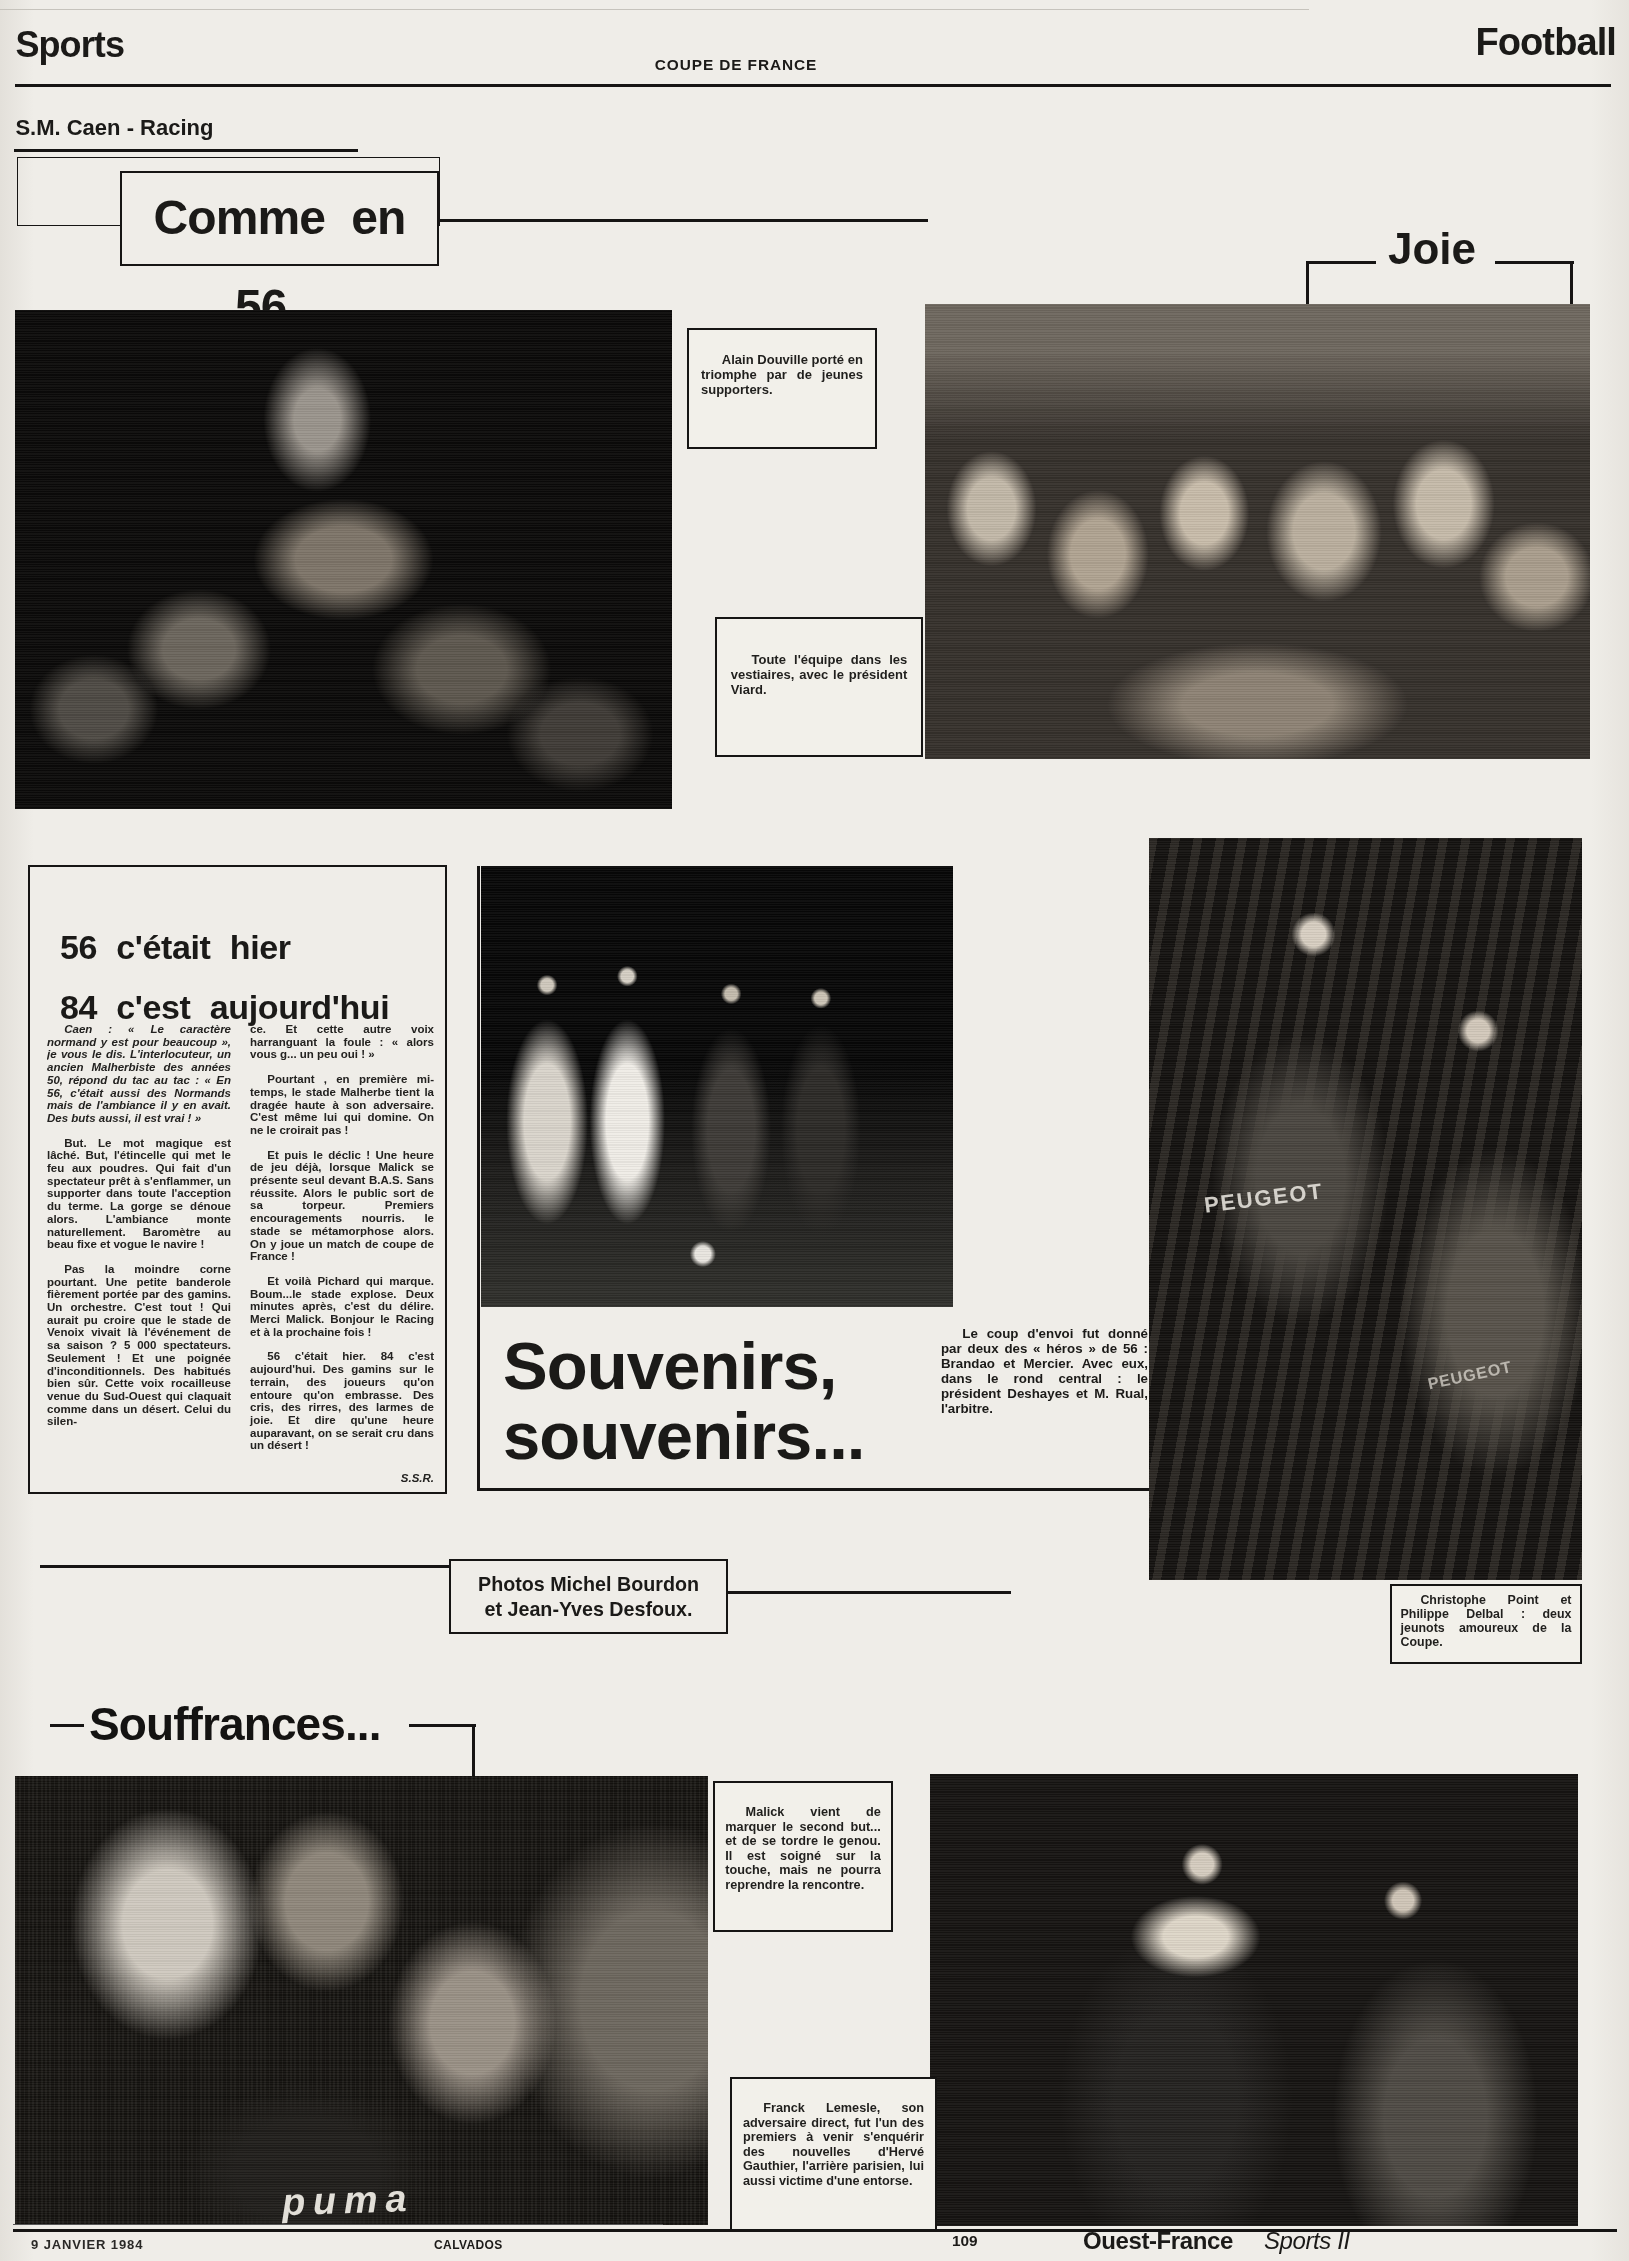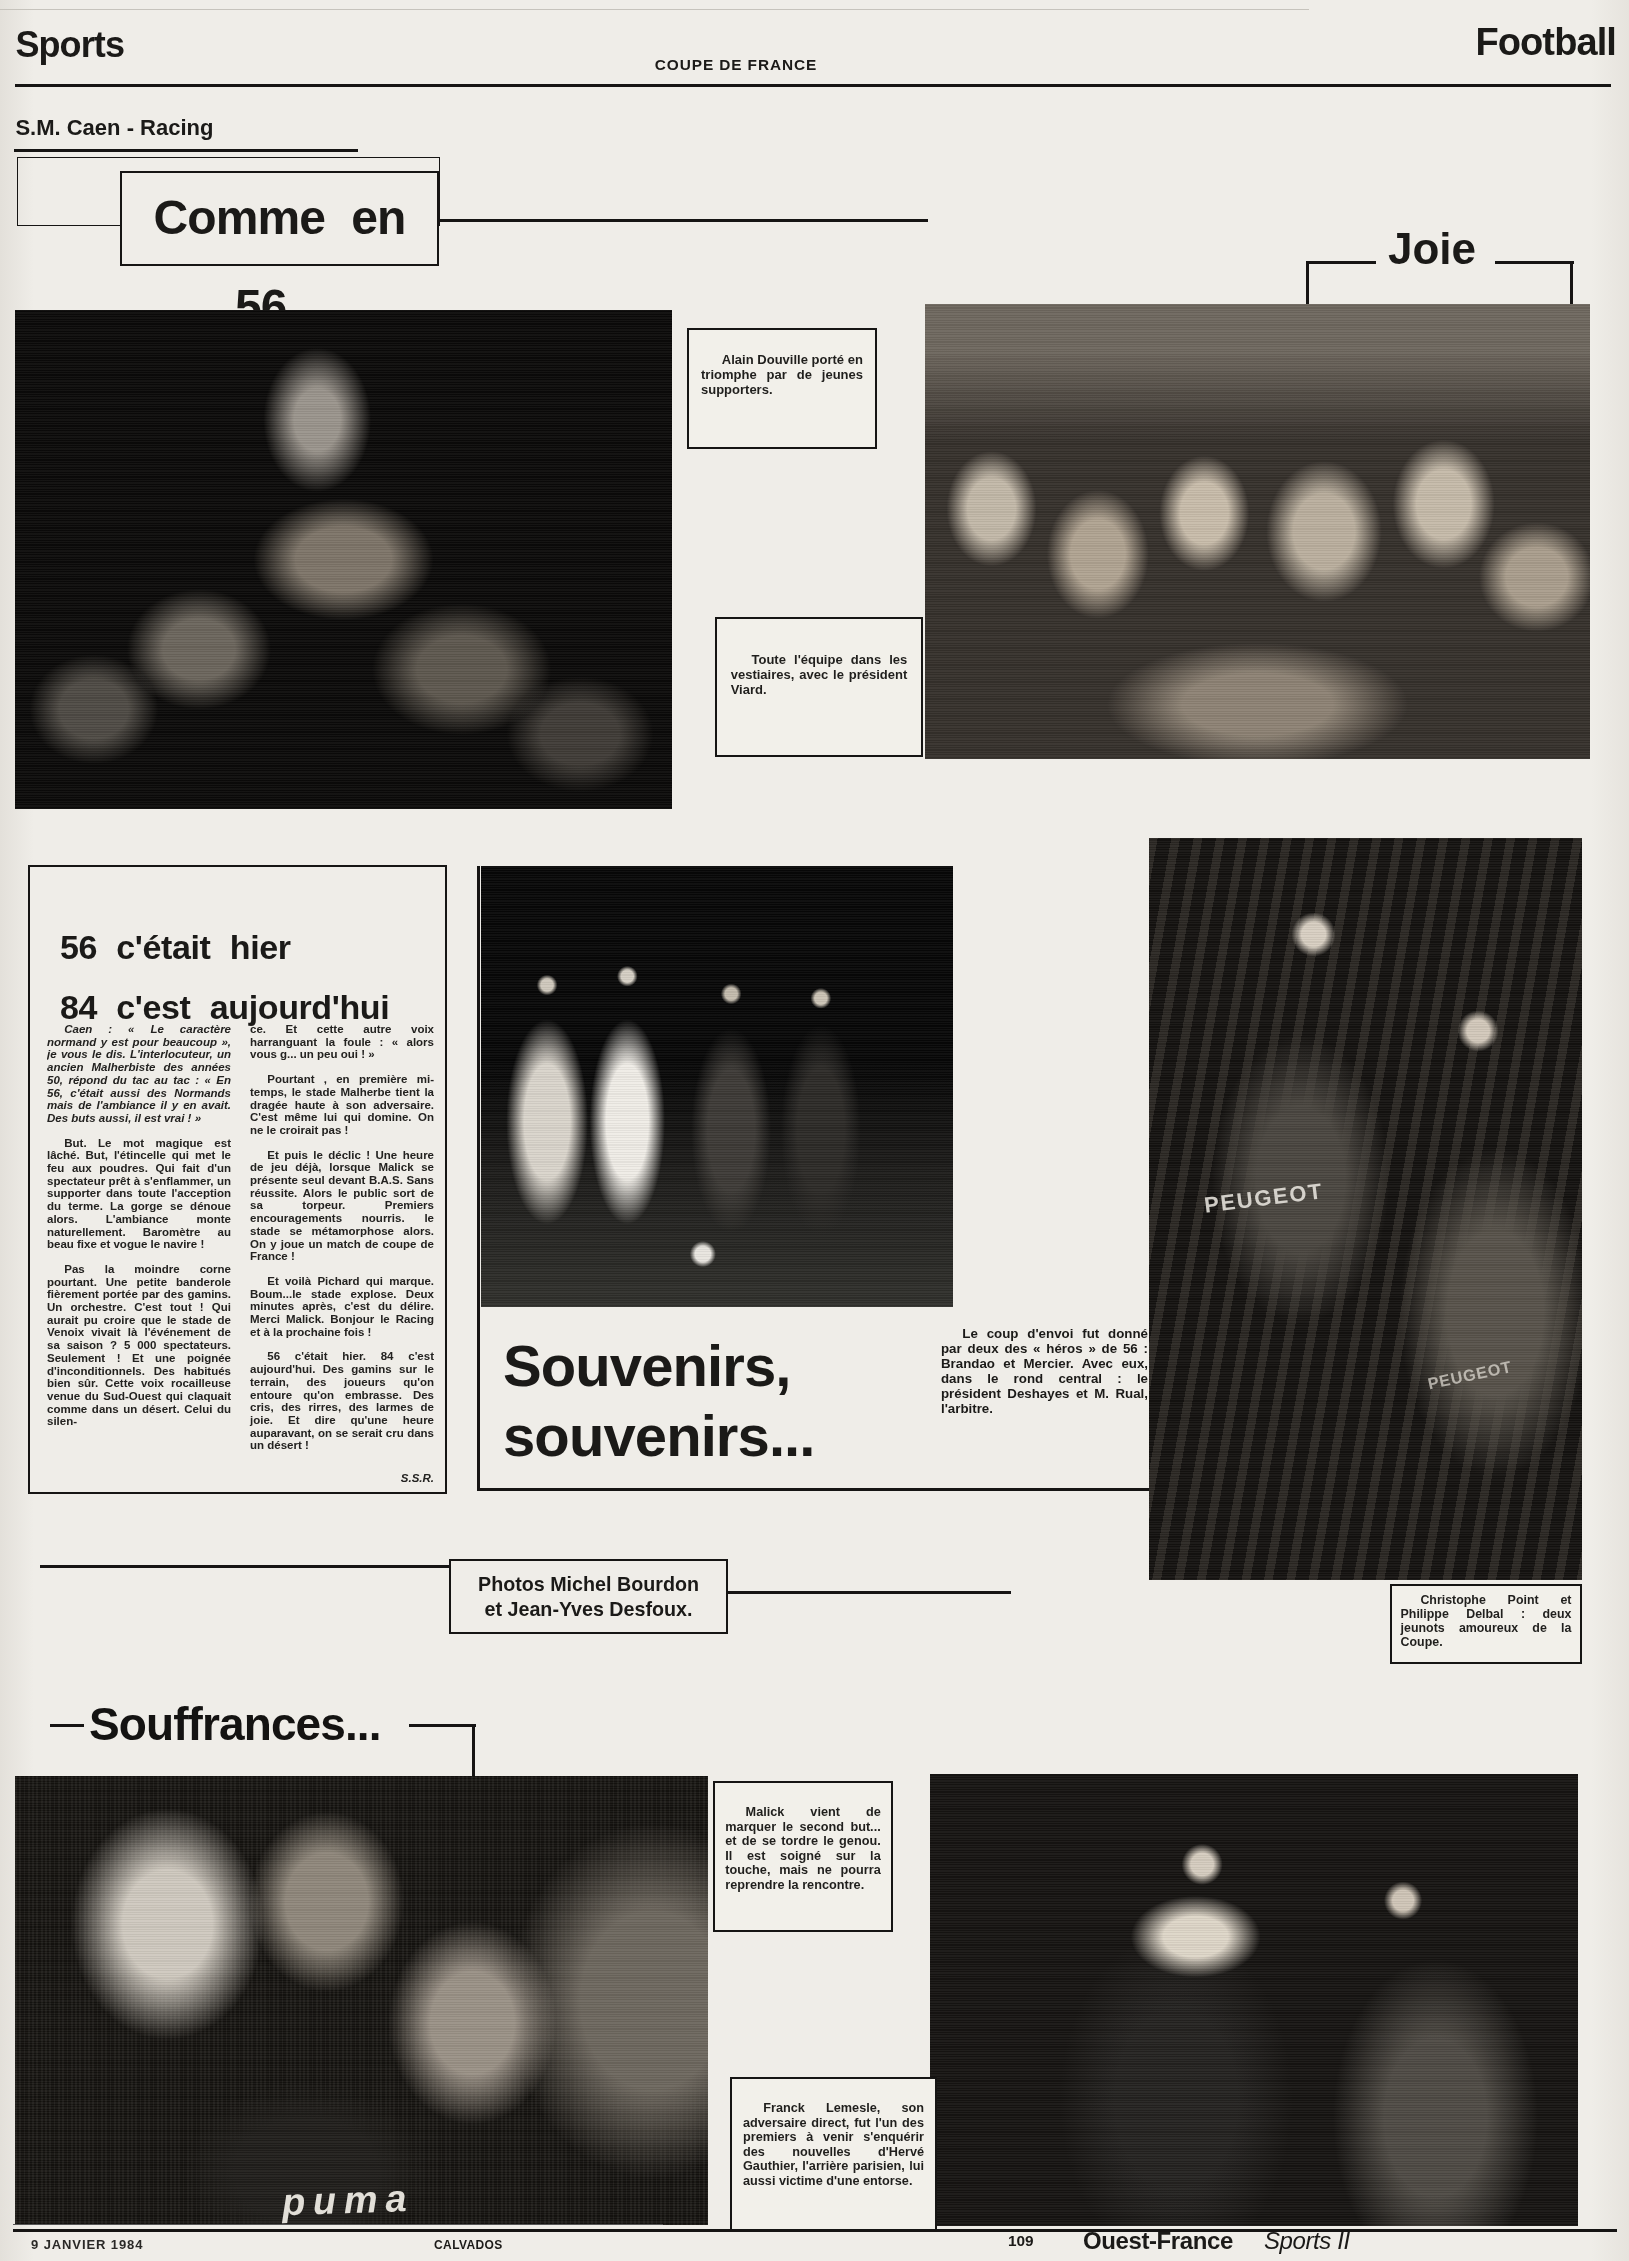--- a/index.html
+++ b/index.html
@@ -124,40 +124,40 @@
   #article-cols{left:47px;top:1023px;width:389px;height:466px;display:flex;gap:19px;overflow:hidden;}
   .col{width:184px;font-size:11.5px;line-height:12.7px;font-weight:700;text-align:justify;color:#232220;}
   .col p{margin:0 0 12px 0;text-indent:1.5em;}
   .col p.noindent{text-indent:0;}
   .col p.ital{font-style:italic;}
   #sig{text-align:right;font-style:italic;font-weight:700;margin-top:20px;}
 
   
   #section-vline{left:477px;top:866px;width:2.6px;height:624px;}
   #section-hline{left:477px;top:1488px;width:674px;height:2.6px;}
-  #souvenirs-heading{left:503px;top:1331px;font-size:58px;font-weight:700;letter-spacing:-0.9px;line-height:70px;}
+  #souvenirs-heading{left:503px;top:1331px;font-size:67px;font-weight:700;letter-spacing:-0.9px;line-height:70px;}
 
   
   #credit-line-left{left:40px;top:1565px;width:409px;height:2.6px;}
   #credit-box{left:449px;top:1559px;width:279px;height:75px;border:2.6px solid #161514;background:#efede8;box-sizing:border-box;
         text-align:center;font-size:19.7px;font-weight:600;line-height:25px;padding-top:11px;}
   #credit-line-right{left:728px;top:1591px;width:283px;height:2.6px;}
 
   
   #souffrances-dash{left:50px;top:1724px;width:34px;height:3.4px;}
   #souffrances-text{left:89px;top:1697px;font-size:46px;font-weight:700;letter-spacing:-0.9px;}
   #souffrances-line{left:409px;top:1724px;width:67px;height:3.4px;}
   #souffrances-drop{left:472px;top:1724px;width:3.4px;height:53px;}
 
   
   #footer-rule{left:13px;top:2229px;width:1604px;height:2.6px;}
   #footer-rule2{left:13px;top:2224px;width:650px;height:0.9px;background:#555;}
   #footer-date{left:31px;top:2237px;font-size:13px;font-weight:600;letter-spacing:0.9px;color:#2a2927;}
   #footer-edition{left:434px;top:2238px;font-size:12px;font-weight:700;letter-spacing:0.4px;}
-  #footer-page{left:1008px;top:2232px;font-size:15.4px;font-weight:700;}
+  #footer-page{left:952px;top:2232px;font-size:15.4px;font-weight:700;}
   #footer-brand{left:1083px;top:2227px;font-size:24px;font-weight:600;letter-spacing:-0.4px;}
   #footer-section{left:1264px;top:2227px;font-size:24px;font-weight:500;letter-spacing:-0.4px;font-style:italic;}
 </style>
 </head>
 <body>
 
 <div class="page">
 
   <div id="top-hairline" class="abs"></div>
 

